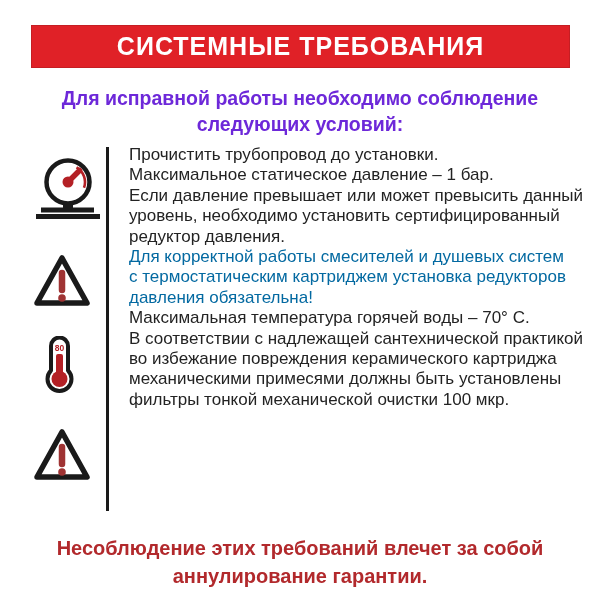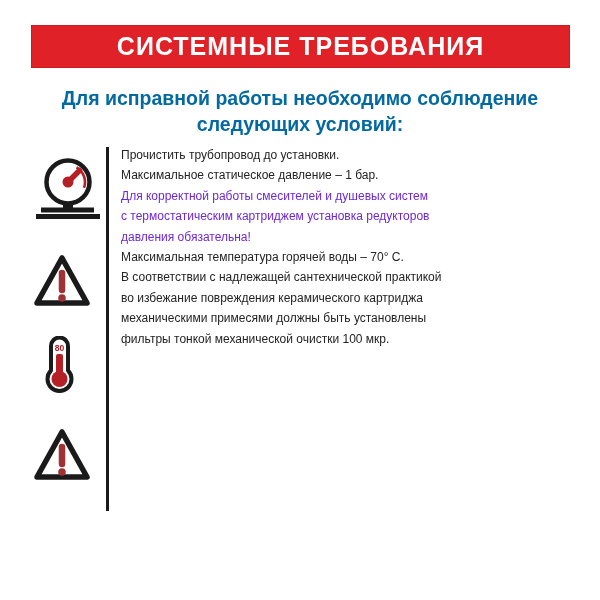--- a/index.html
+++ b/index.html
@@ -13,38 +13,38 @@
   .banner{
     position:absolute;left:31px;top:25px;width:539px;height:43px;
     background:#e02127;
     color:#ffffff;
     font-size:25px;font-weight:bold;letter-spacing:1px;
     text-align:center;line-height:43px;
     box-shadow:inset 0 0 0 1px #c51e23;
   }
   .intro{
     position:absolute;left:0;top:85px;width:600px;
-    color:#0369a1;
+    color:#6d28d9;
     font-size:19.5px;font-weight:bold;line-height:26px;
     text-align:center;
     white-space:pre-line;
   }
   .icon{position:absolute;}
   .divider{
     position:absolute;left:106px;top:147px;
     width:2.5px;height:364px;
     background:#1a1a1a;
   }
   .text-col{
-    position:absolute;left:121px;top:145px;width:462px;
+    position:absolute;left:129px;top:145px;width:462px;
     color:#232323;
-    font-size:12px;line-height:20.4px;
+    font-size:17px;line-height:20.4px;
   }
   .para{white-space:pre-line;}
-  .para.em-red{color:#6d28d9;}
+  .para.em-red{color:#0369a1;}
   .footer{
     position:absolute;left:0;top:534px;width:600px;
     color:#b2292c;
     font-size:20px;font-weight:bold;line-height:28px;
     text-align:center;
     white-space:pre-line;
   }
 </style>
 </head>
 <body>
@@ -83,24 +83,29 @@
     <path d="M 29 5 L 54 50 L 4 50 Z" fill="#ffffff" stroke="#1a1a1a" stroke-width="5.5" stroke-linejoin="round"></path>
     <line x1="29" y1="20" x2="29" y2="37" stroke="#9f3333" stroke-width="6.5" stroke-linecap="round"></line>
     <circle cx="29" cy="45" r="3.8" fill="#9f3333"></circle>
   </svg>
 
   <div class="divider"></div>
 
   <div class="text-col">
     <div class="para">Прочистить трубопровод до установки.</div>
     <div class="para">Максимальное статическое давление – 1 бар.</div>
+    <div class="para">Если давление превышает или может превысить данный
+уровень, необходимо установить сертифицированный
+редуктор давления.</div>
     <div class="para em-red">Для корректной работы смесителей и душевых систем
 с термостатическим картриджем установка редукторов
 давления обязательна!</div>
     <div class="para">Максимальная температура горячей воды – 70° C.</div>
     <div class="para">В соответствии с надлежащей сантехнической практикой
 во избежание повреждения керамического картриджа
 механическими примесями должны быть установлены
 фильтры тонкой механической очистки 100 мкр.</div>
   </div>
 
+  <div class="footer">Несоблюдение этих требований влечет за собой
+аннулирование гарантии.</div>
 
 </div>
 
 </body></html>

